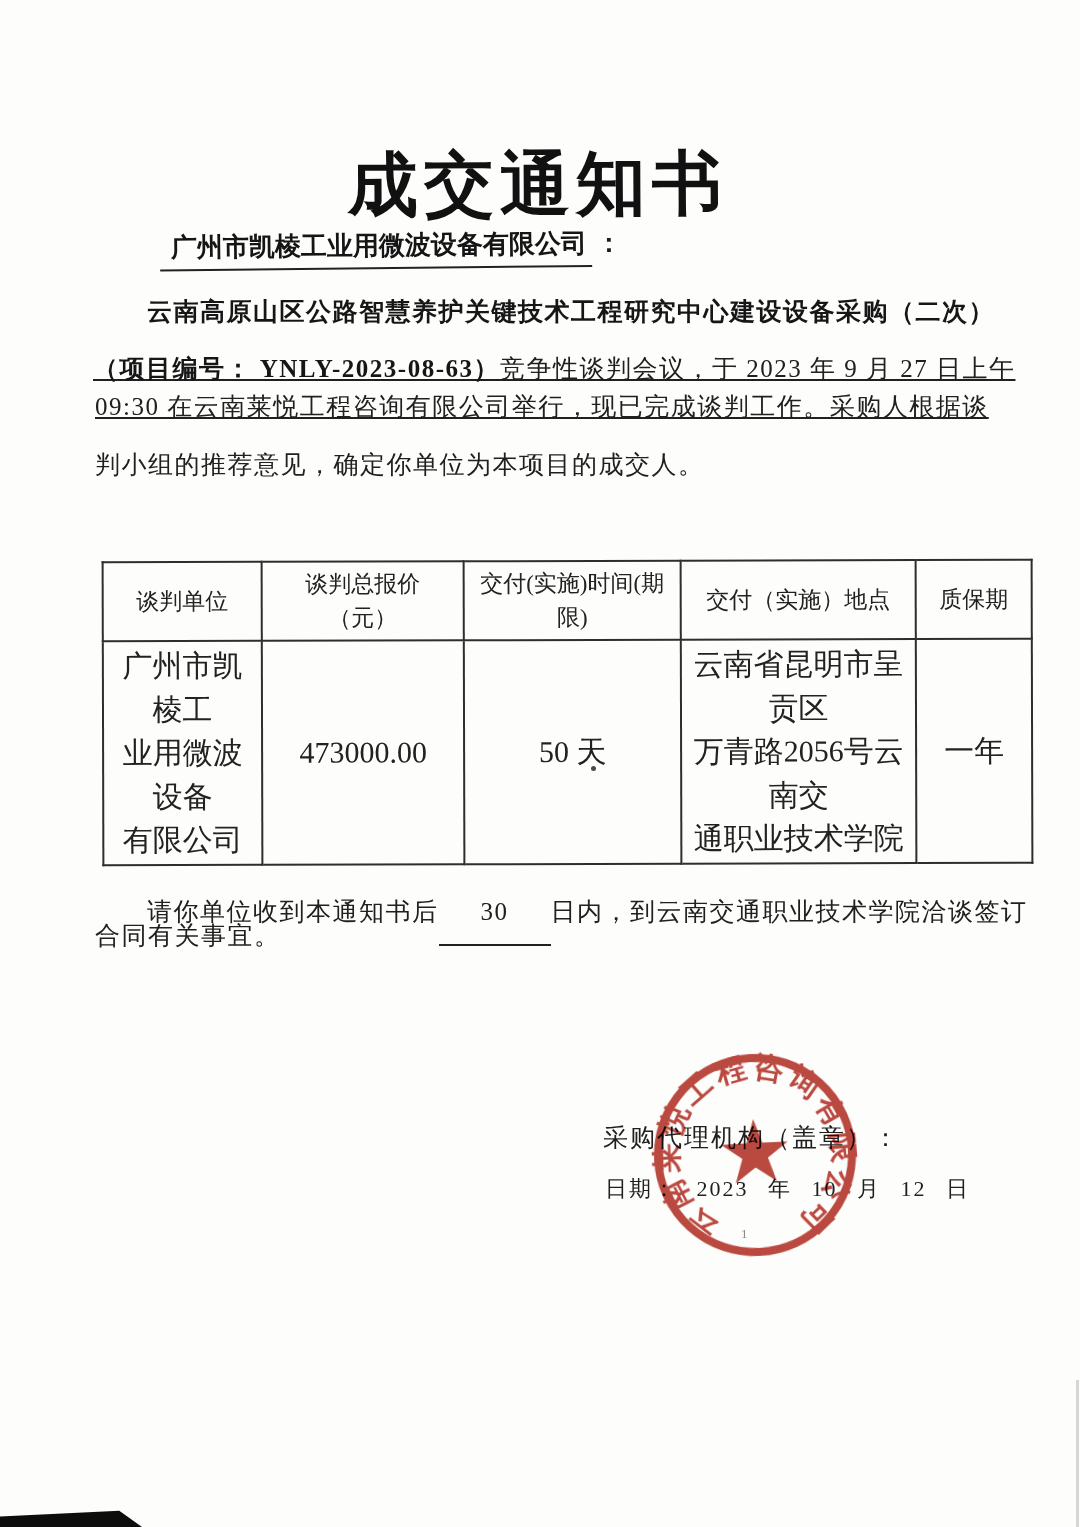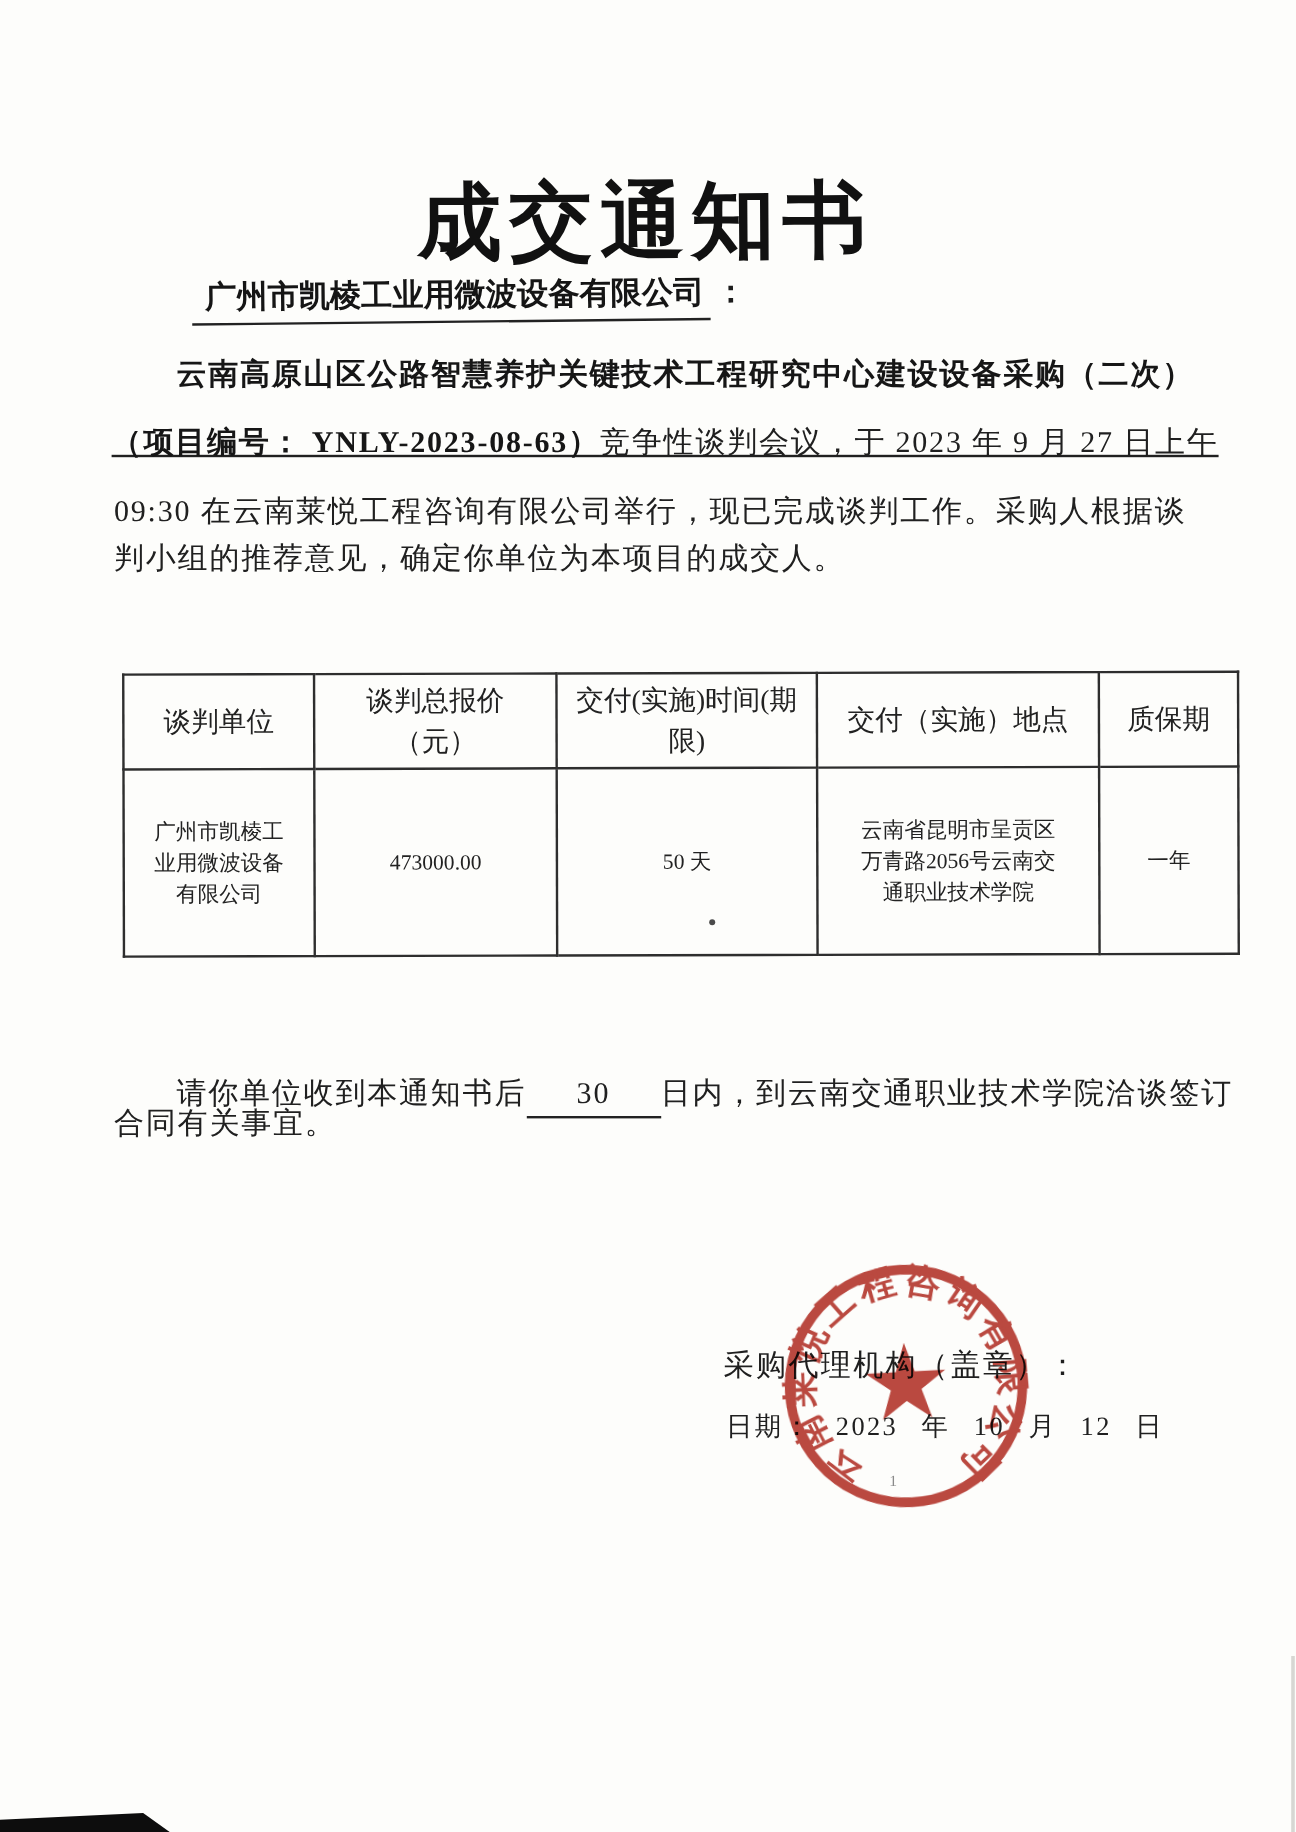--- a/index.html
+++ b/index.html
@@ -23,47 +23,47 @@
     font-size:26px;font-weight:bold;color:#151515;
     border-bottom:2.5px solid #222;
     padding:0 0 4px 11px;
   }
   .addressee-colon{font-size:26px;font-weight:bold;margin-left:4px;}
   
   .bodyline{font-size:25px;color:#202020;white-space:nowrap;letter-spacing:1.5px;}
   .b-l1{left:147px;top:295px;font-weight:bold;color:#161616;}
   .b-l2{left:93px;top:352px;text-decoration:underline;}
   .b-l2 .seg-bold{font-weight:bold;color:#161616;}
-  .b-l3{left:95px;top:409px;}
+  .b-l3{left:95px;top:390px;text-decoration:underline;}
   .b-l4{left:95px;top:448px;}
   
   .ntable{
     left:102px;top:560px;
     border-collapse:collapse;table-layout:fixed;width:881px;
     transform:rotate(-0.15deg);
   }
   .ntable td{
     border:2px solid #2e2e2e;
     text-align:center;vertical-align:middle;
     font-size:23px;color:#222;
     white-space:pre-line;line-height:1.45;
     padding:2px 4px;overflow:hidden;
   }
   .ntable .hrow td{height:73px;}
-  .ntable .brow td{height:150px;font-size:18px;}
+  .ntable .brow td{height:150px;font-size:30px;}
   .col1{width:149px;}.col2{width:192px;}.col3{width:207px;}.col4{width:225px;}.col5{width:106px;margin-top:26px;}
   
   .speck{left:591px;top:766px;width:5px;height:5px;background:#4a4a4a;border-radius:50%;}
   .artifact-one{left:741px;top:1226px;font-size:13px;color:#8a8a8a;}
   
   .c-l1{left:147px;top:862px;}
   .c-l2{left:95px;top:919px;}
   .blank-fill{
     display:inline-block;box-sizing:border-box;width:112px;text-align:center;
-    border-bottom:2px solid #222;padding-bottom:4px;
+    border-bottom:2px solid #222;padding-bottom:18px;
     font-size:25px;color:#202020;vertical-align:baseline;margin-top:36px;
   }
   
   .agency-line{left:603px;top:1121px;font-size:25px;color:#1f1f1f;white-space:nowrap;letter-spacing:2px;}
   .date-line{left:605px;top:1174px;font-size:22px;color:#1f1f1f;white-space:nowrap;letter-spacing:2px;word-spacing:12px;}
   
   .seal{left:605px;top:1005px;width:300px;height:300px;mix-blend-mode:multiply;opacity:0.9;filter:blur(0.4px);transform:rotate(-3deg);}
   
   .edge-wedge{
     left:0;top:1508px;width:142px;height:19px;background:#0d0d0d;

